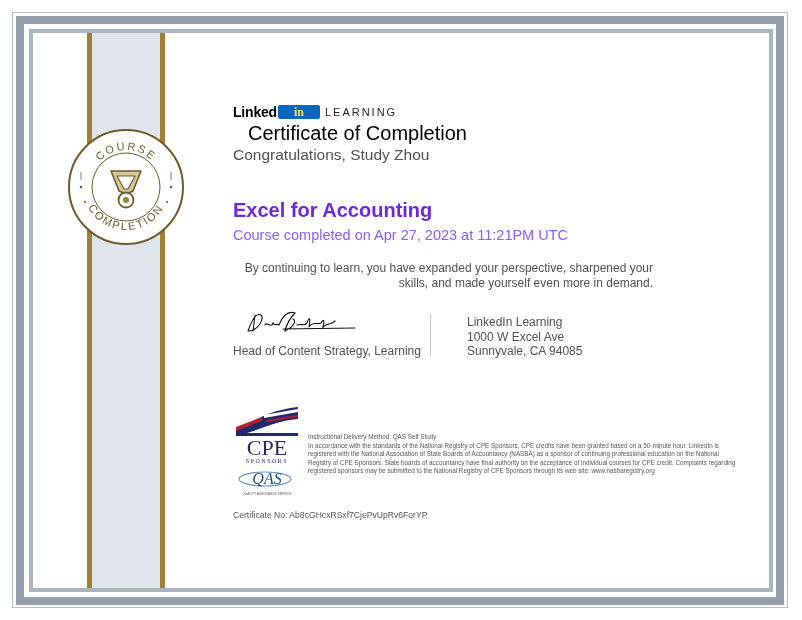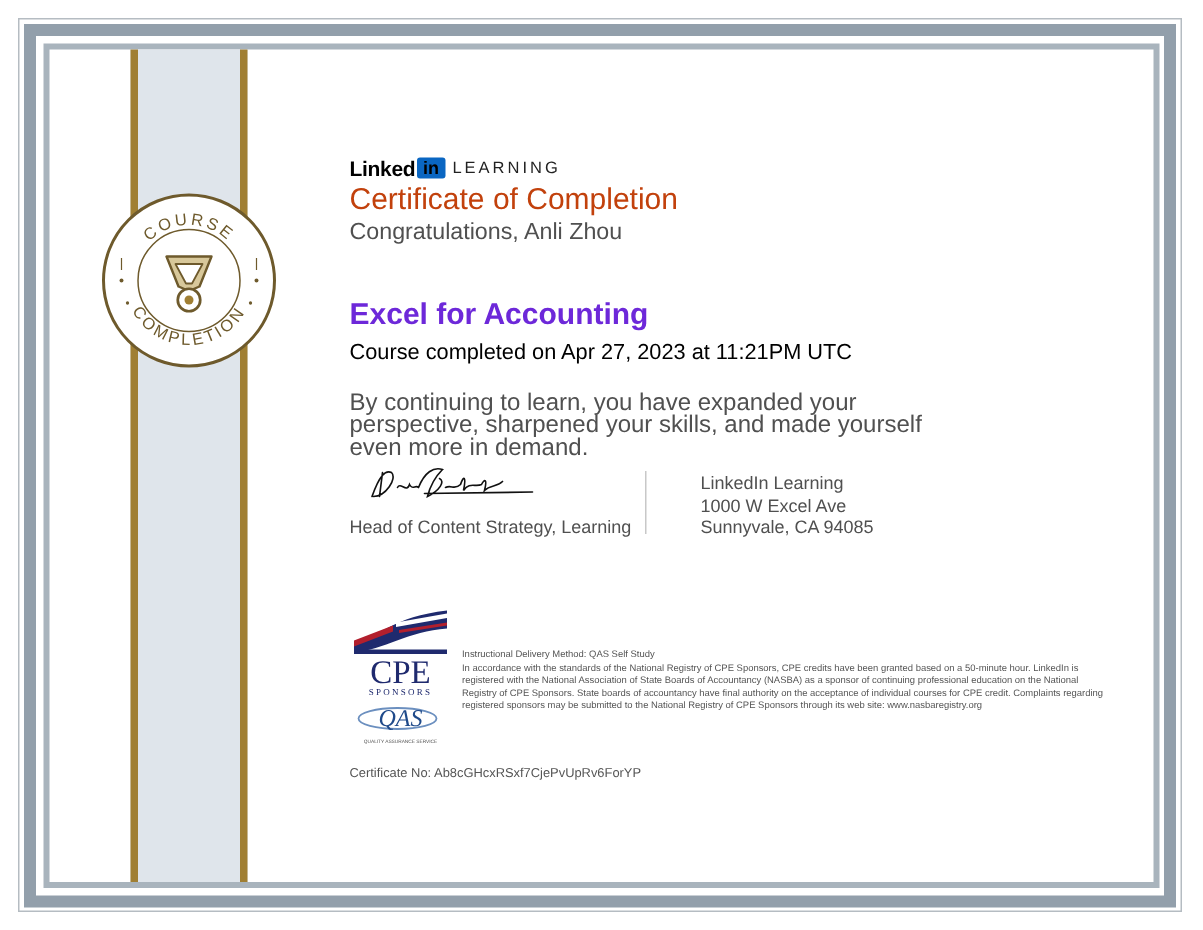--- a/index.html
+++ b/index.html
@@ -6,28 +6,28 @@
   body { width:802px; height:620px; position:relative; overflow:hidden; font-family:"Liberation Sans", "DejaVu Sans", sans-serif; color:#595959; }
   .frame-outer-line { position:absolute; left:12px; top:12px; width:776px; height:596px; border:1px solid #b5bcc2; box-sizing:border-box; }
   .frame-thick { position:absolute; left:16px; top:16px; width:768px; height:589px; border:8px solid #929fab; box-sizing:border-box; }
   .frame-inner { position:absolute; left:29px; top:29px; width:744px; height:563px; border:4px solid #a9b4bd; box-sizing:border-box; background:#fff; }
   .ribbon { position:absolute; left:87px; top:33px; width:78px; height:555px; background:#dfe5eb; }
   .ribbon .bar-l { position:absolute; left:0; top:0; width:5px; height:100%; background:#a07f33; }
   .ribbon .bar-r { position:absolute; right:0; top:0; width:5px; height:100%; background:#a07f33; }
   .seal { position:absolute; left:67px; top:128px; width:118px; height:118px; }
   .logo { position:absolute; top:104px; left:233px; display:flex; align-items:center; height:15px;justify-content:center; }
   .logo .li-word { font-weight:bold; font-size:14px; color:#000; letter-spacing:-0.2px; }
-  .logo .li-box { display:inline-block; background:#0a66c2; color:#000000; font-weight:bold; font-size:12px; line-height:14px; padding:0 4px; border-radius:2px; margin-left:1px; height:14px; }
+  .logo .li-box { display:inline-block; background:#0a66c2; color:#fde047; font-weight:bold; font-size:12px; line-height:14px; padding:0 16px; border-radius:2px; margin-left:1px; height:14px;font-family:Liberation Serif, serif; }
   .logo .learning { margin-left:5px; font-size:11px; letter-spacing:2px; color:#222; }
 
-  .t-cert { position:absolute; left:233px; top:122px; font-size:20px; color:#c2410c; }
+  .t-cert { position:absolute; left:248px; top:122px; font-size:20px; color:#000000; }
   .t-congrats { position:absolute; left:233px; top:146px; font-size:15.5px; color:#505050; }
   .t-course { position:absolute; left:233px; top:199px; font-size:20px; font-weight:bold; color:#6d28d9; }
-  .t-completed { position:absolute; left:233px; top:227px; font-size:14.5px; color:#000000; }
-  .t-para { position:absolute; left:233px; top:261px; width:420px; font-size:16px; line-height:15px; color:#505050; }
+  .t-completed { position:absolute; left:233px; top:227px; font-size:14.5px; color:#8b5cf6; }
+  .t-para { position:absolute; left:233px; top:261px; width:420px; font-size:12px; line-height:15px; color:#505050;text-align:right; }
   .sig { position:absolute; left:243px; top:309px; width:120px; height:28px; }
   .sig-title { position:absolute; left:233px; top:344px; font-size:12px; color:#505050; }
   .sig-divider { position:absolute; left:430px; top:314px; width:1px; height:42px; background:#c8c8c8; }
   .addr { position:absolute; left:467px; top:315px; font-size:12px; line-height:14.5px; color:#505050; }
 
   .cpe-logo { position:absolute; left:232px; top:405px; width:70px; height:92px; }
   .legal { position:absolute; left:308px; top:433px; width:430px; font-size:6.3px; line-height:8.6px; color:#555; }
   .details { position:absolute; left:233px; top:509px; font-size:8.6px; line-height:13.5px; color:#555; }
 </style>
 </head>
@@ -69,21 +69,21 @@
   </g>
 </svg>
 
 <div class="logo">
   <span class="li-word">Linked</span>
   <span class="li-box">in</span>
   <span class="learning">LEARNING</span>
 </div>
 
 <div class="t-cert">Certificate of Completion</div>
-<div class="t-congrats">Congratulations, Anli Zhou</div>
+<div class="t-congrats">Congratulations, Study Zhou</div>
 <div class="t-course">Excel for Accounting</div>
 <div class="t-completed">Course completed on Apr 27, 2023 at 11:21PM UTC</div>
 <div class="t-para">By continuing to learn, you have expanded your perspective, sharpened your skills, and made yourself even more in demand.</div>
 
 <svg class="sig" viewBox="0 0 120 28">
   <path d="M5 22 C 10 8, 14 4, 18 6 C 22 10, 14 22, 6 22 M 12 6 L 10 22 M 22 16 C 24 12, 28 20, 30 14 C 32 18, 34 14, 36 16 M 36 16 C 40 6, 46 2, 52 4 C 48 8, 44 14, 42 22 C 50 18, 54 12, 50 10 M 54 16 C 58 14, 60 18, 64 14 C 66 8, 68 8, 66 18 C 70 12, 74 16, 78 14 C 80 10, 82 10, 80 18 C 84 14, 88 16, 92 12 M 40 20 L 112 19" fill="none" stroke="#111" stroke-width="1.1" stroke-linecap="round"></path>
 </svg>
 <div class="sig-title">Head of Content Strategy, Learning</div>
 <div class="sig-divider"></div>
 <div class="addr">

